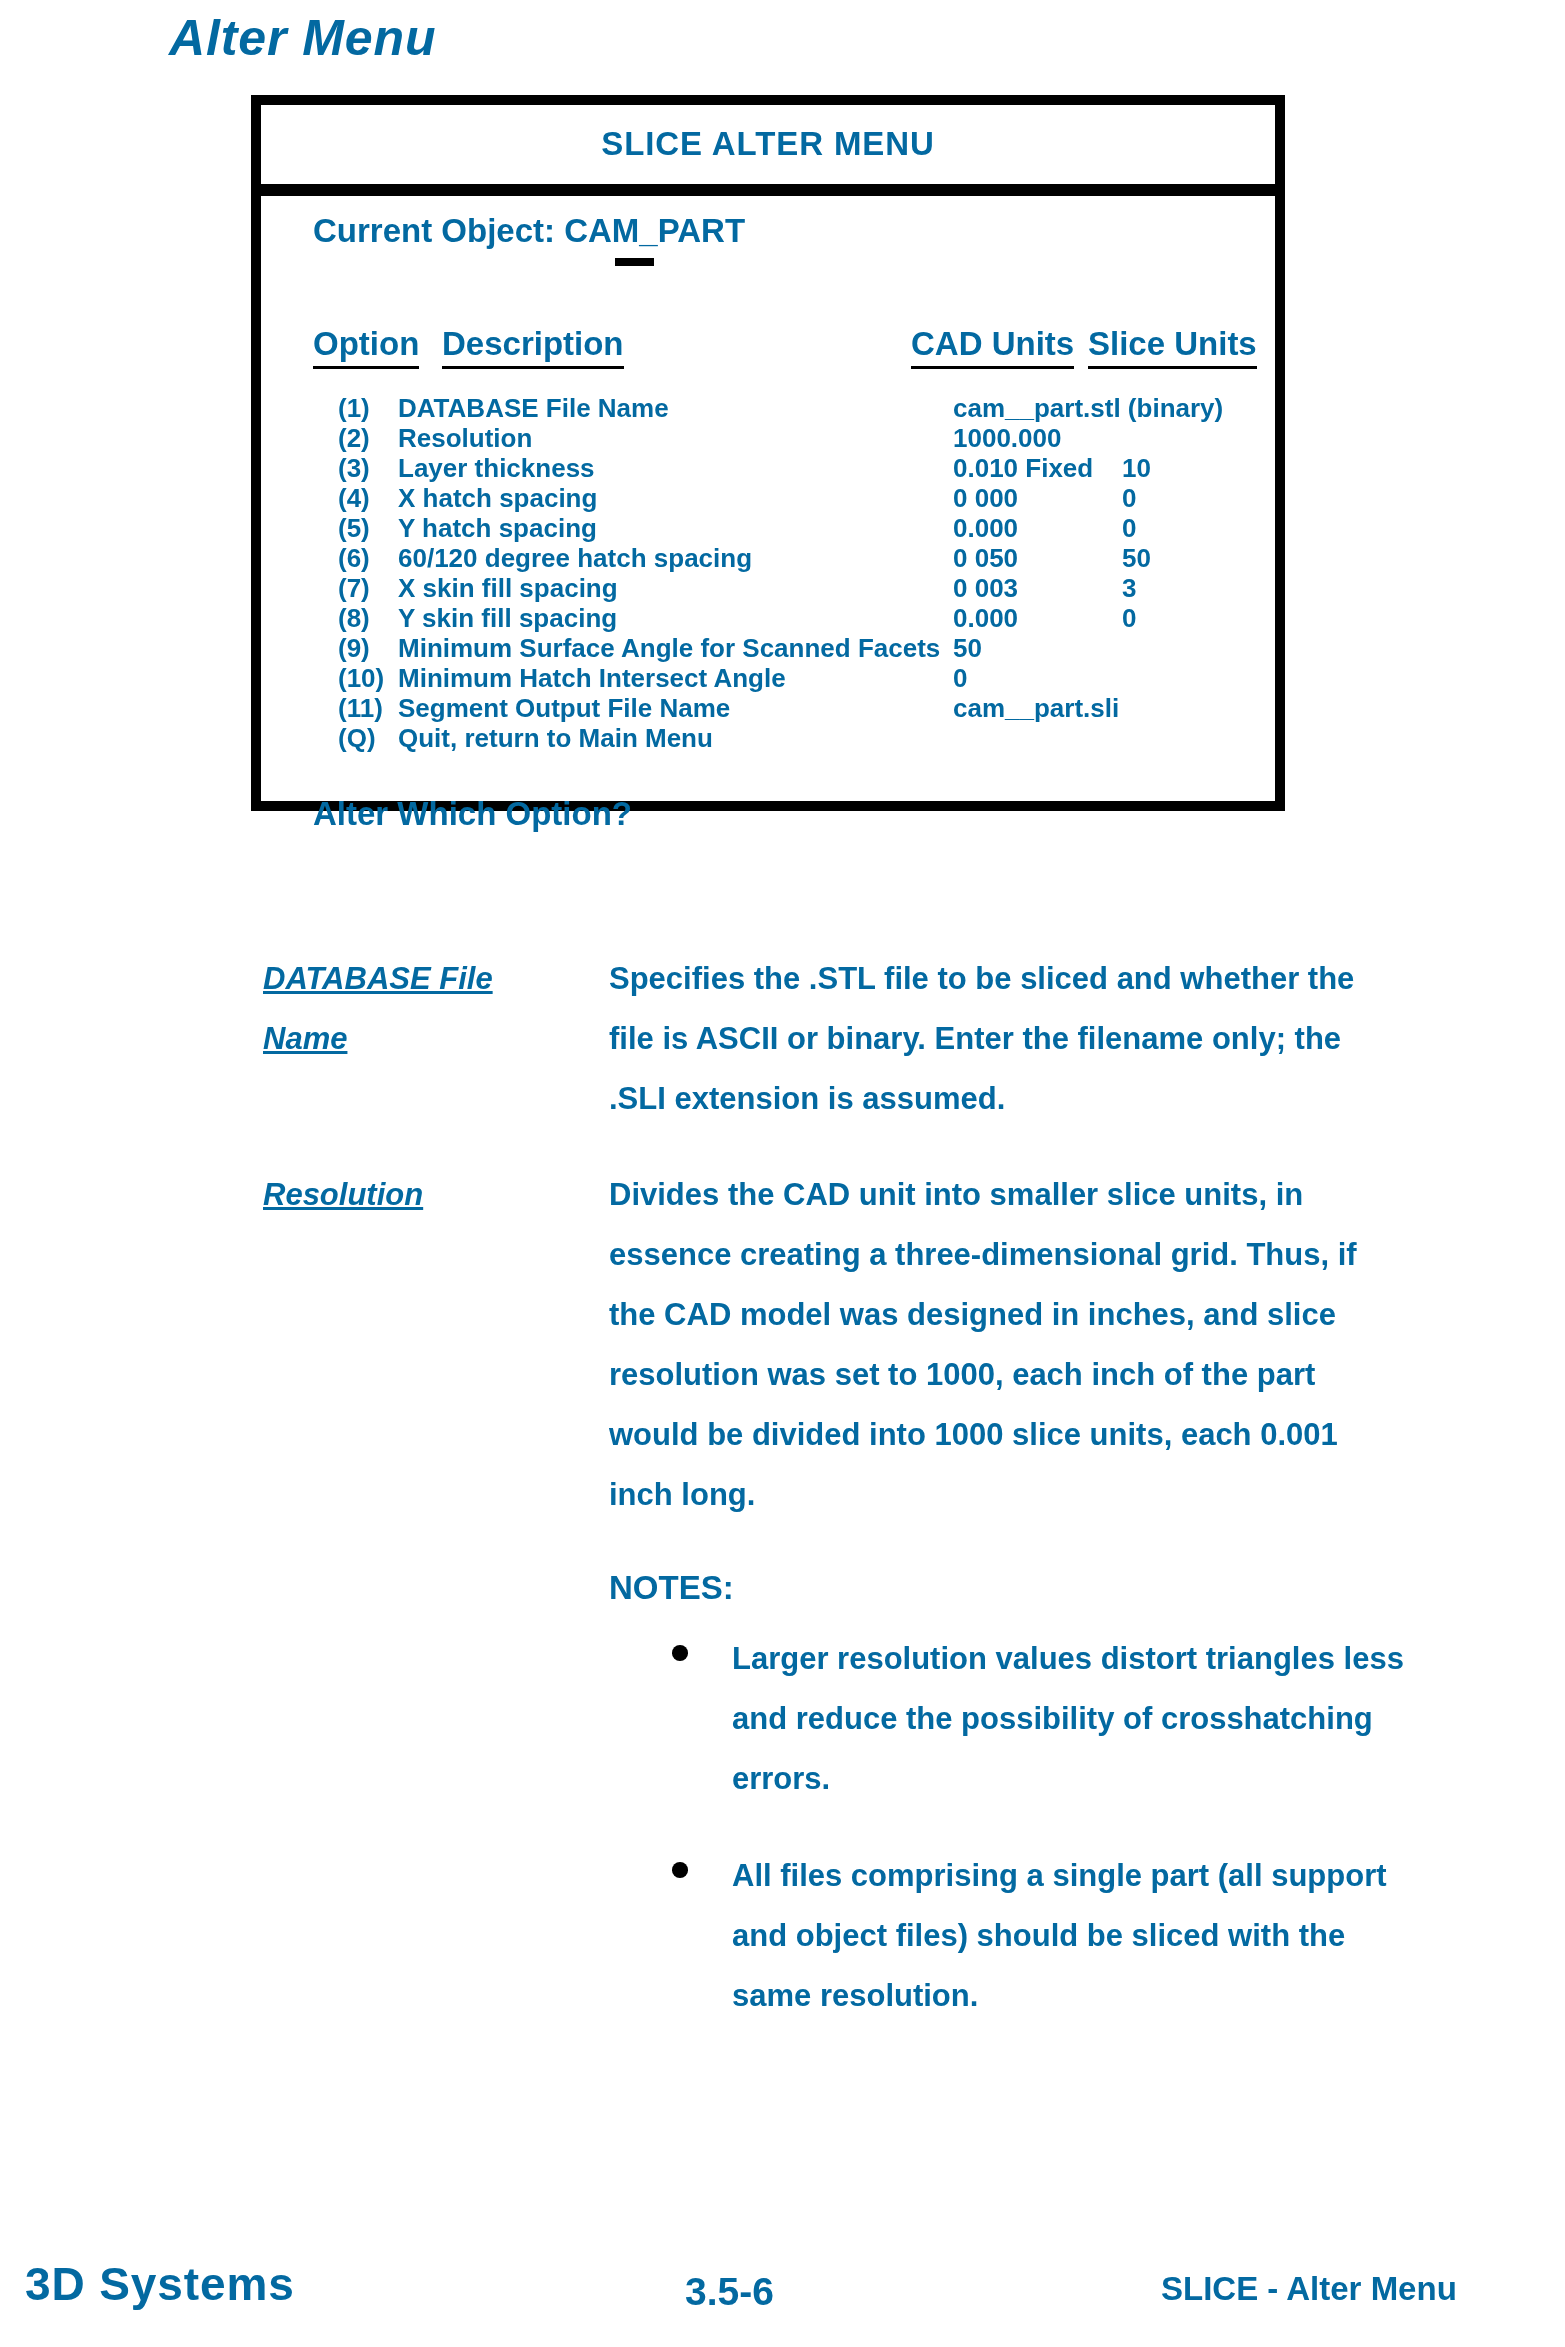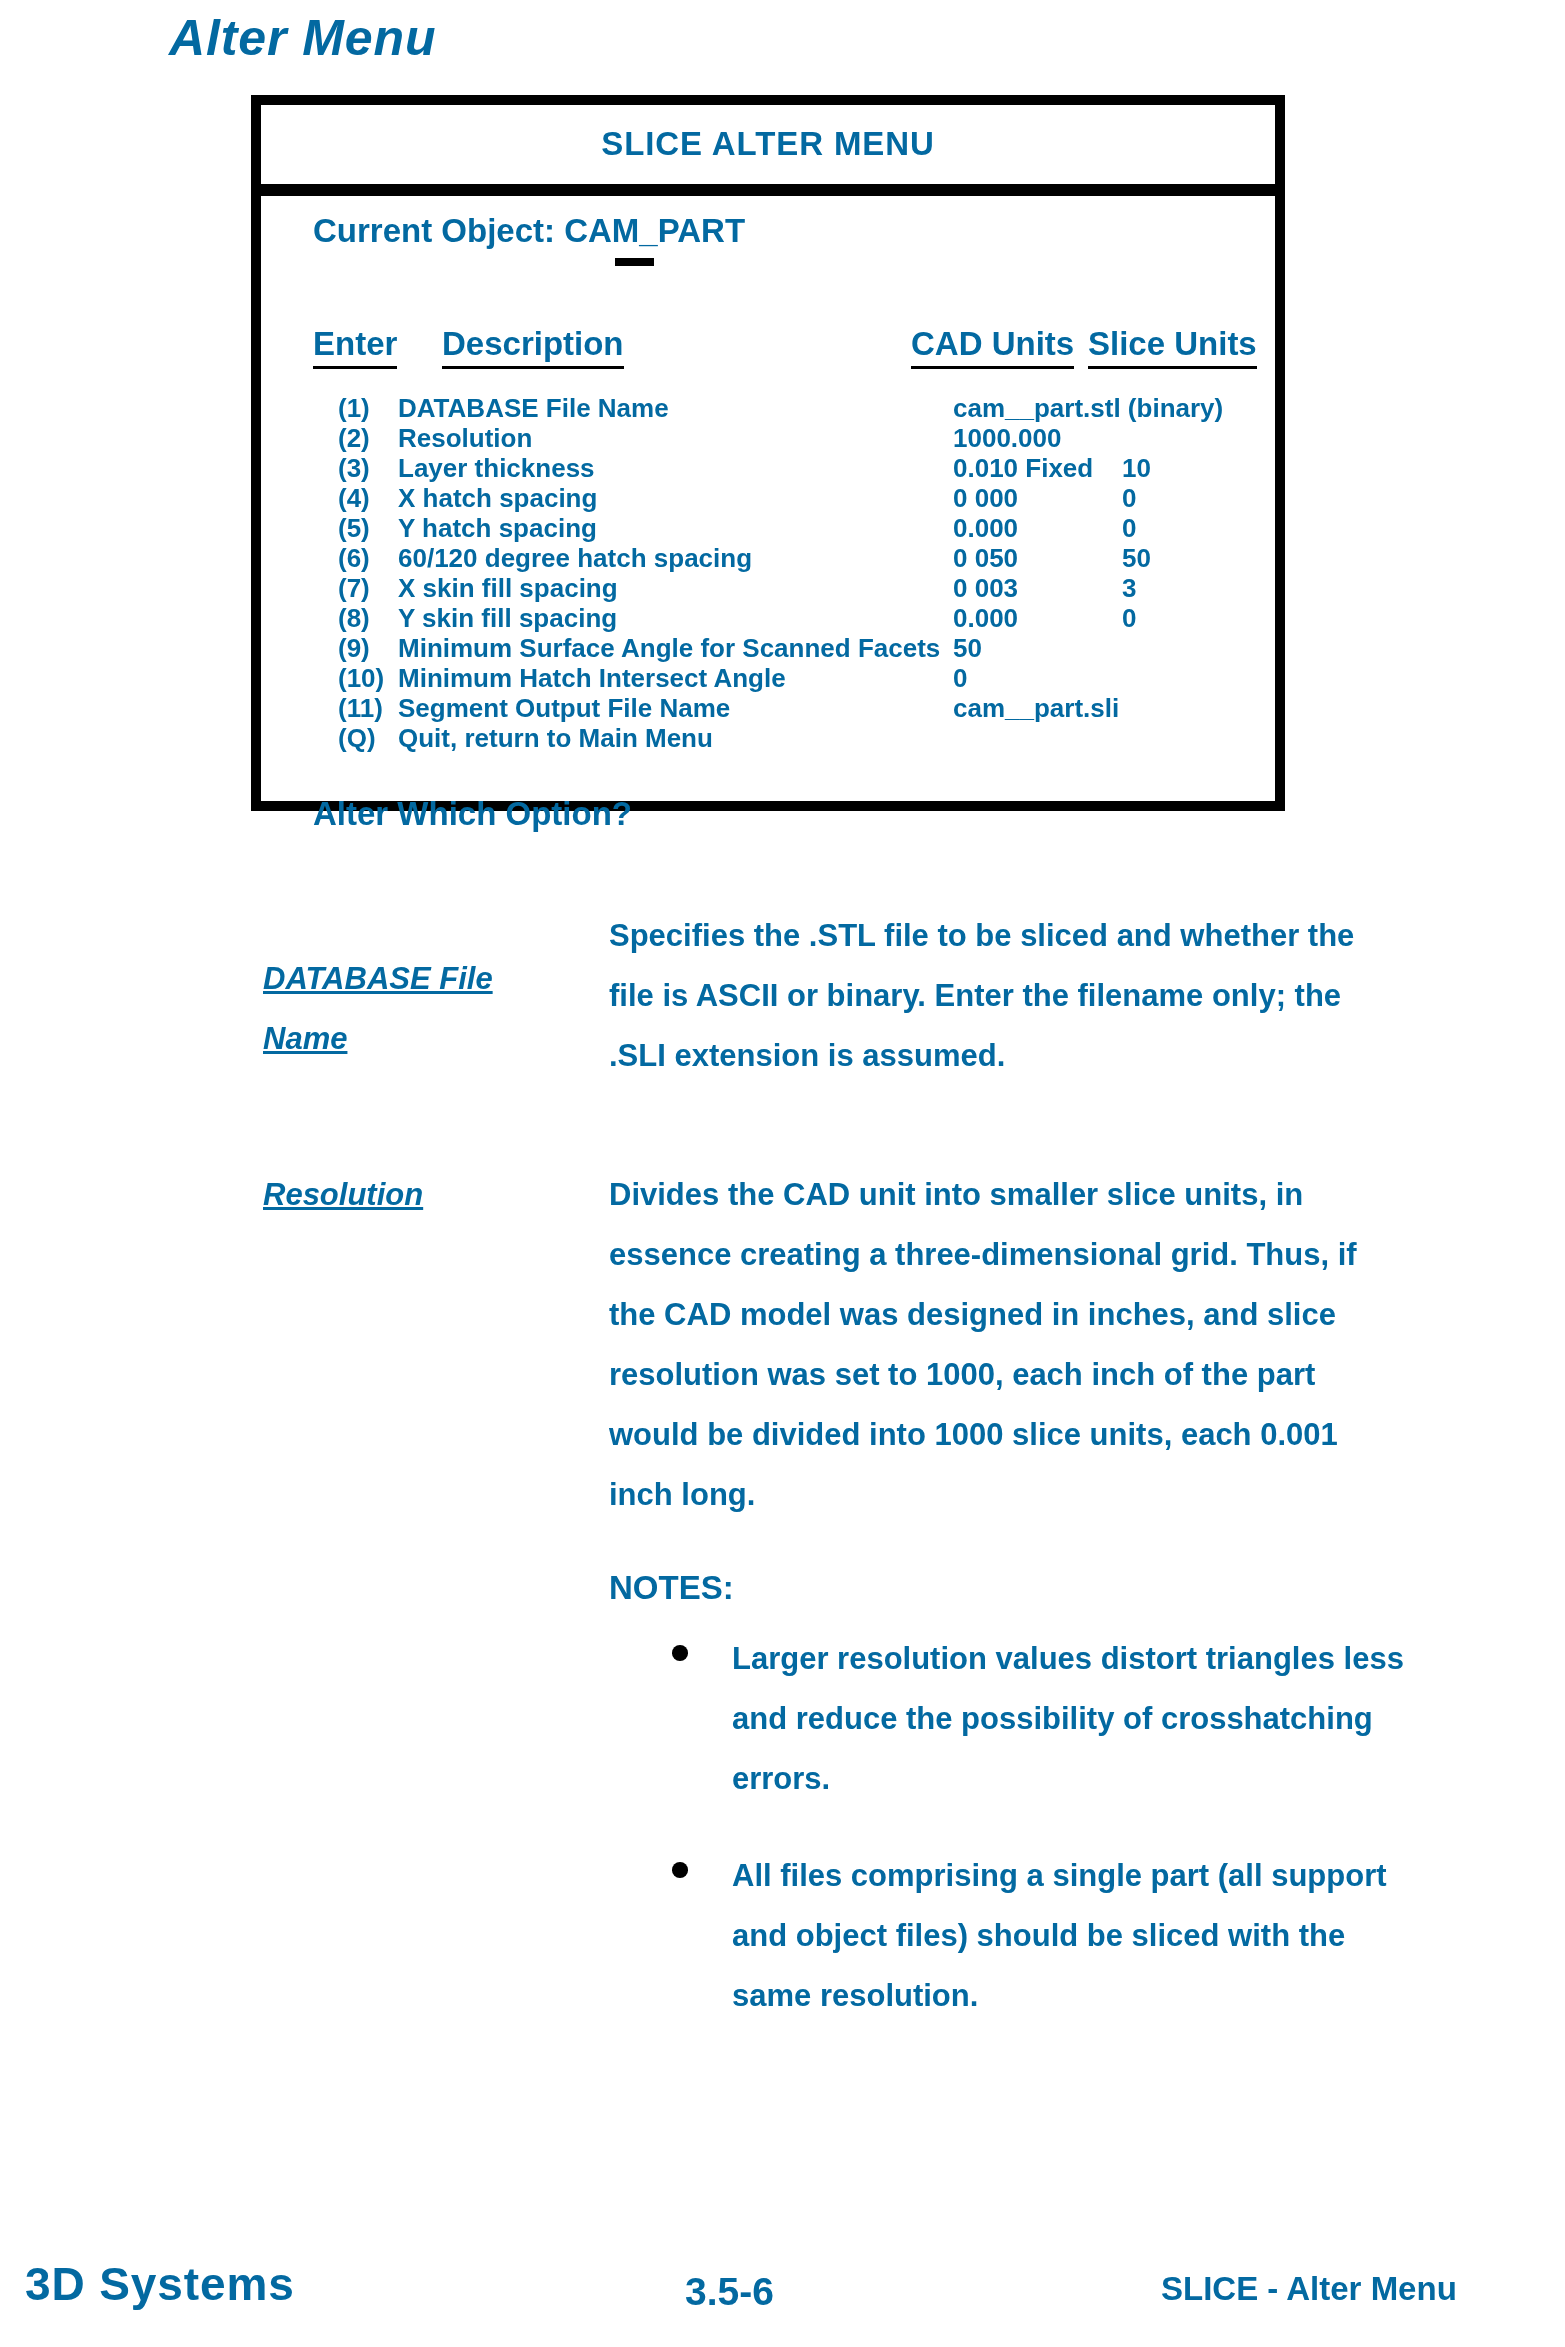--- a/index.html
+++ b/index.html
@@ -76,21 +76,21 @@
   
   .def-term {
     font-size: 31px; font-weight: 700; font-style: italic;
     line-height: 60px; white-space: nowrap; text-decoration: underline;
   }
   .def-body, .note-body {
     font-size: 31px; font-weight: 700;
     line-height: 60px; white-space: nowrap;
   }
   .term-1 { left: 263px; top: 949px; }
-  .body-1 { left: 609px; top: 906px; }
+  .body-1 { left: 609px; top: 949px; }
   .term-2 { left: 263px; top: 1165px; }
   .body-2 { left: 609px; top: 1165px; }
 
   .notes-heading {
     left: 609px; top: 1569px;
     font-size: 33px; font-weight: 700;
   }
   .bullet-dot {
     position: absolute; left: 672px;
     width: 15.7px; height: 15.7px; border-radius: 50%;
@@ -125,21 +125,21 @@
   <div class="abs menu-box">
     <div class="menu-title">SLICE ALTER MENU</div>
     <div class="menu-title-sep"></div>
 
     <div class="current-object">
       <span>Current Object:</span>
       <span>CAM_PART</span>
     </div>
     <div class="cursor-bar"></div>
 
-    <div class="col-header h-option"><span>Enter</span></div>
+    <div class="col-header h-option"><span>Option</span></div>
     <div class="col-header h-desc"><span>Description</span></div>
     <div class="col-header h-cad"><span>CAD Units</span></div>
     <div class="col-header h-slice"><span>Slice Units</span></div>
 
     <div class="menu-rows">
       <div class="menu-row">
         <span class="c-opt">(1)</span>
         <span class="c-desc">DATABASE File Name</span>
         <span class="c-cad">cam__part.stl (binary)</span>
         <span class="c-slice"></span>

